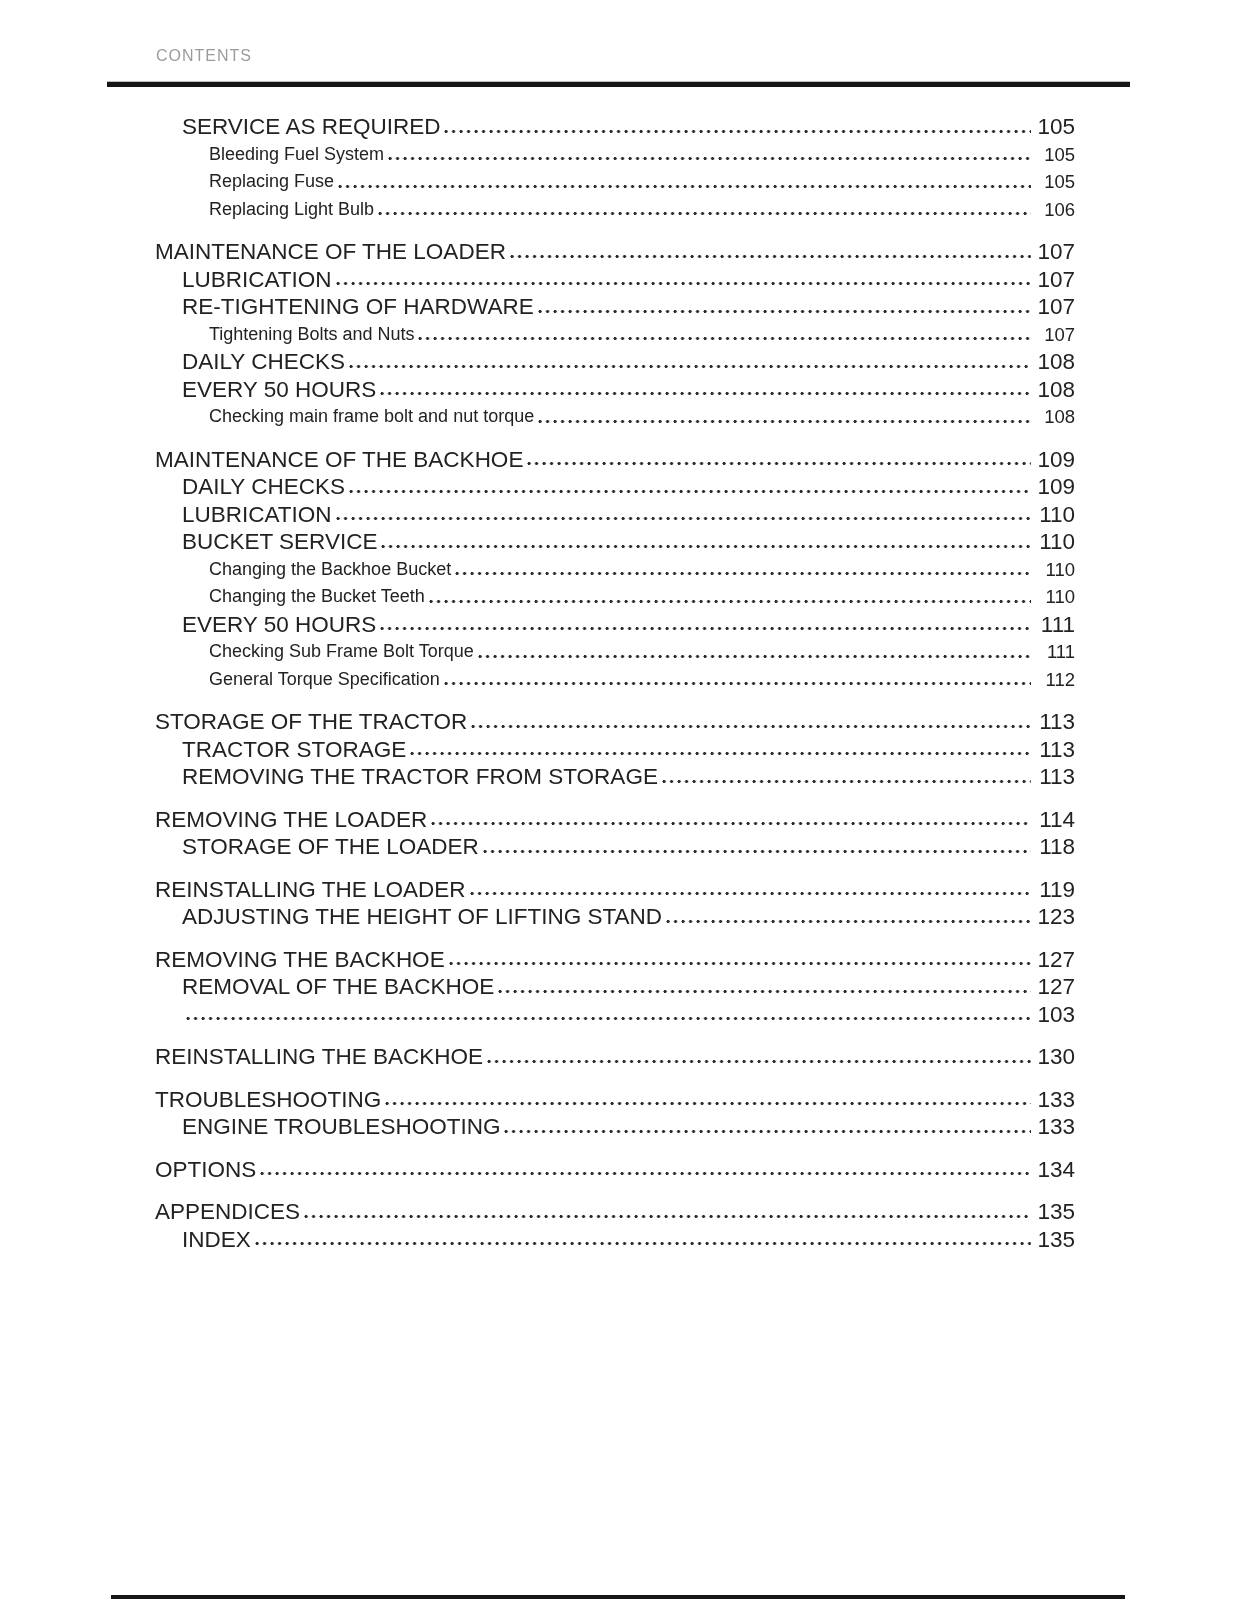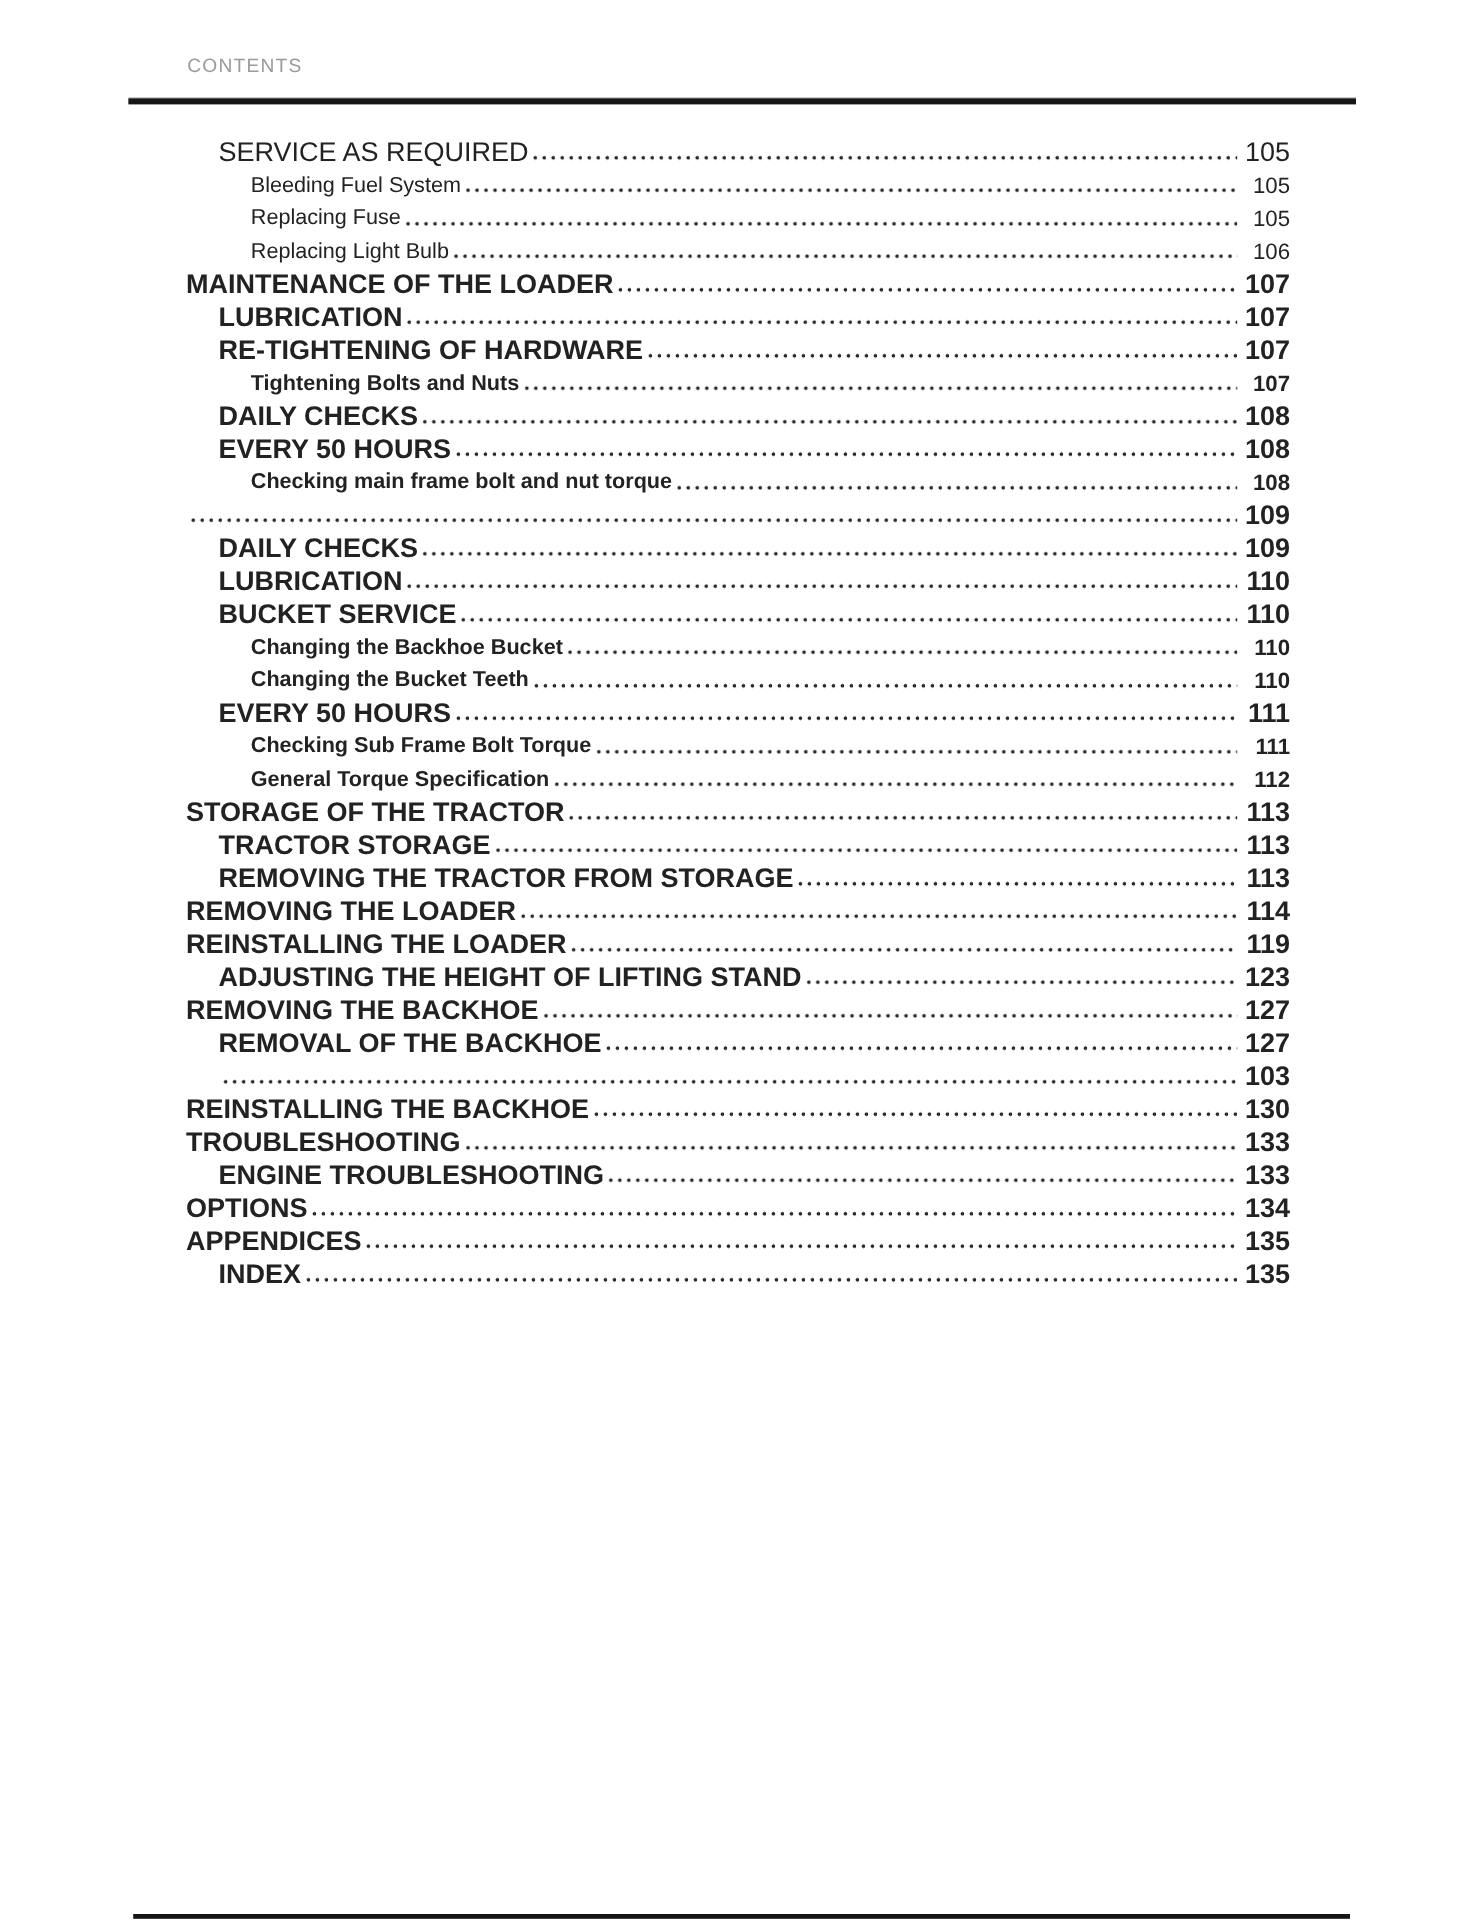--- a/index.html
+++ b/index.html
@@ -47,21 +47,21 @@
     width: 1014px;
     height: 4px;
   }
   .toc {
     position: absolute;
     left: 155px;
     top: 113px;
     width: 920px;
   }
   .toc-group + .toc-group {
-    font-weight: bold;
+    margin-top: 15px;
   }
   .toc-row {
     display: flex;
     align-items: center;
     height: 27.5px;
     line-height: 27.5px;
     white-space: nowrap;
   }
   .toc-row.level-1 { margin-left: 0;    font-size: 22.5px; }
   .toc-row.level-2 { margin-left: 27px; font-size: 22.5px; }
@@ -150,20 +150,21 @@
           <span class="toc-page">108</span>
         </div>
         <div class="toc-row level-3">
           <span class="toc-title">Checking main frame bolt and nut torque</span>
           <span class="leader"></span>
           <span class="toc-page">108</span>
         </div>
       </div>
       <div class="toc-group">
         <div class="toc-row level-1">
+          <span class="toc-title">MAINTENANCE OF THE BACKHOE</span>
           <span class="leader"></span>
           <span class="toc-page">109</span>
         </div>
         <div class="toc-row level-2">
           <span class="toc-title">DAILY CHECKS</span>
           <span class="leader"></span>
           <span class="toc-page">109</span>
         </div>
         <div class="toc-row level-2">
           <span class="toc-title">LUBRICATION</span>
@@ -216,20 +217,25 @@
           <span class="toc-title">REMOVING THE TRACTOR FROM STORAGE</span>
           <span class="leader"></span>
           <span class="toc-page">113</span>
         </div>
       </div>
       <div class="toc-group">
         <div class="toc-row level-1">
           <span class="toc-title">REMOVING THE LOADER</span>
           <span class="leader"></span>
           <span class="toc-page">114</span>
+        </div>
+        <div class="toc-row level-2">
+          <span class="toc-title">STORAGE OF THE LOADER</span>
+          <span class="leader"></span>
+          <span class="toc-page">118</span>
         </div>
       </div>
       <div class="toc-group">
         <div class="toc-row level-1">
           <span class="toc-title">REINSTALLING THE LOADER</span>
           <span class="leader"></span>
           <span class="toc-page">119</span>
         </div>
         <div class="toc-row level-2">
           <span class="toc-title">ADJUSTING THE HEIGHT OF LIFTING STAND</span>

